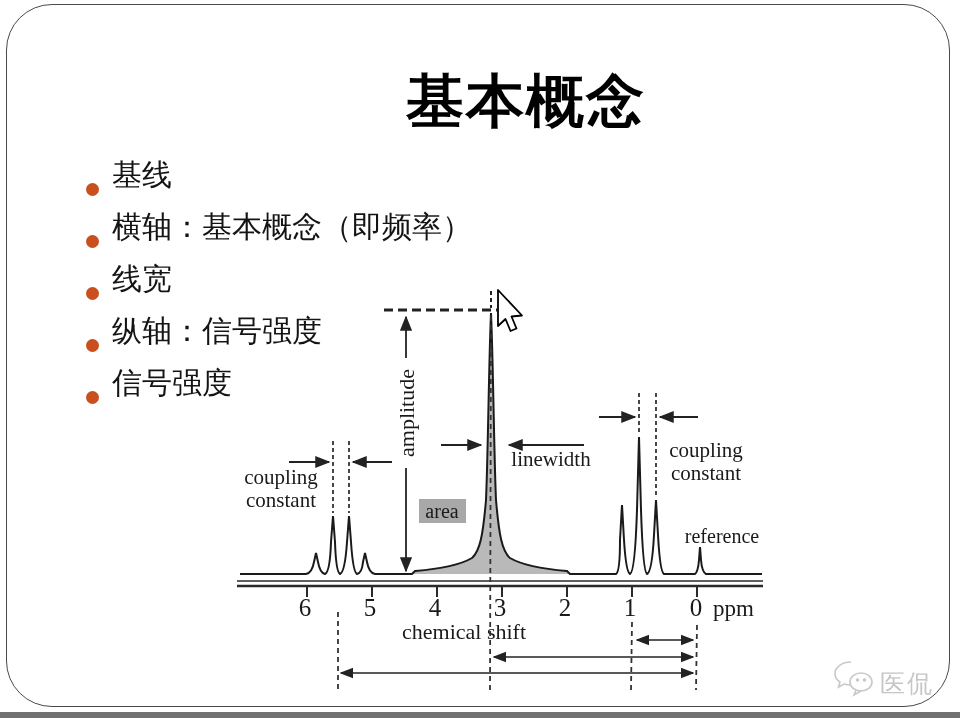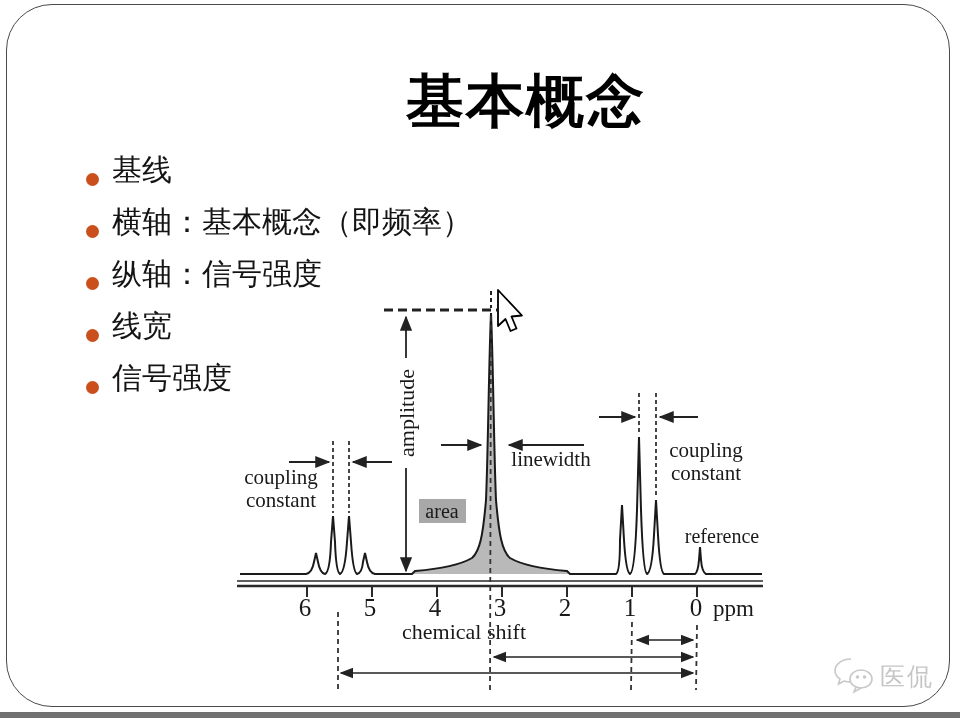--- a/index.html
+++ b/index.html
@@ -20,32 +20,32 @@
   .title{
     position:absolute;top:62px;left:76px;width:884px;margin:8px;
     text-align:center;font-size:58px;font-weight:bold;color:#000;
     line-height:1.1;letter-spacing:2px;
   }
   .bullets{
     position:absolute;left:86px;top:144px;margin:0;padding:0;
     list-style:none;width:560px;
   }
   .bullet-item{
-    display:flex;align-items:center;height:52px;
+    display:flex;align-items:flex-end;height:52px;
     font-size:30px;color:#141414;white-space:nowrap;
   }
   .dot{
     flex:0 0 13px;width:13px;height:13px;border-radius:50%;
     background:var(--accent,#cb4e1d);margin:19px 13px 0 0;
   }
   .diagram-svg{position:absolute;left:235px;top:284px;}
   .diagram-svg text{font-family:"Liberation Serif","DejaVu Serif",serif;fill:#1a1a1a;}
   .watermark{
     position:absolute;left:830px;top:652px;width:120px;height:48px;
-    display:flex;align-items:center;color:#c6c6c6;
+    display:flex;align-items:flex-end;color:#c6c6c6;
   }
   .watermark-label{font-size:25px;letter-spacing:2px;color:#c6c6c6;}
 </style>
 </head>
 <body>
 
 <div>
 
   <div class="frame"></div>
 
@@ -55,25 +55,25 @@
     <li class="bullet-item">
       <span class="dot"></span>
       <span>基线</span>
     </li>
     <li class="bullet-item">
       <span class="dot"></span>
       <span>横轴：基本概念（即频率）</span>
     </li>
     <li class="bullet-item">
       <span class="dot"></span>
-      <span>纵轴：信号强度</span>
+      <span>线宽</span>
     </li>
     <li class="bullet-item">
       <span class="dot"></span>
-      <span>线宽</span>
+      <span>纵轴：信号强度</span>
     </li>
     <li class="bullet-item">
       <span class="dot"></span>
       <span>信号强度</span>
     </li>
   </ul>
 
   <svg class="diagram-svg" width="530" height="412" viewBox="235 284 530 412">
     <defs>
       <marker id="arr" viewBox="0 0 10 10" refX="9" refY="5" markerWidth="8.5" markerHeight="8.5" orient="auto-start-reverse">

